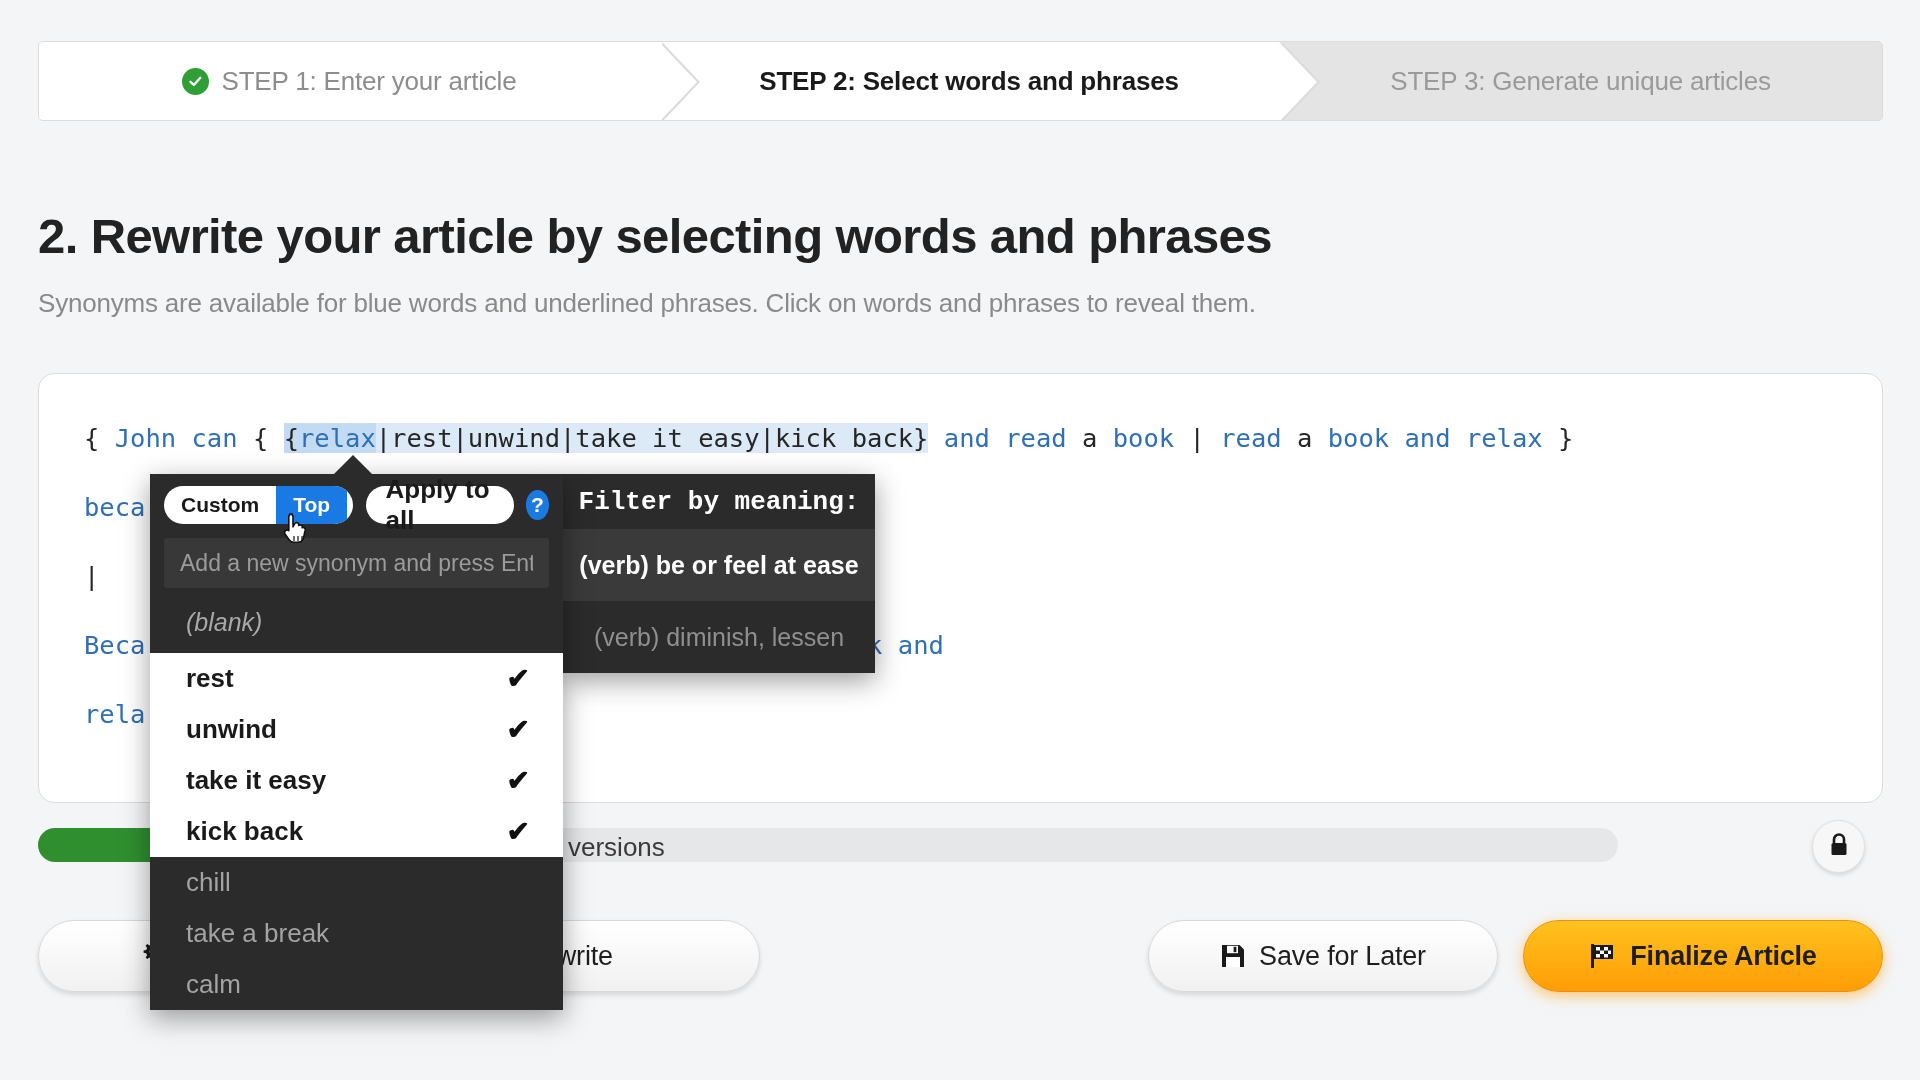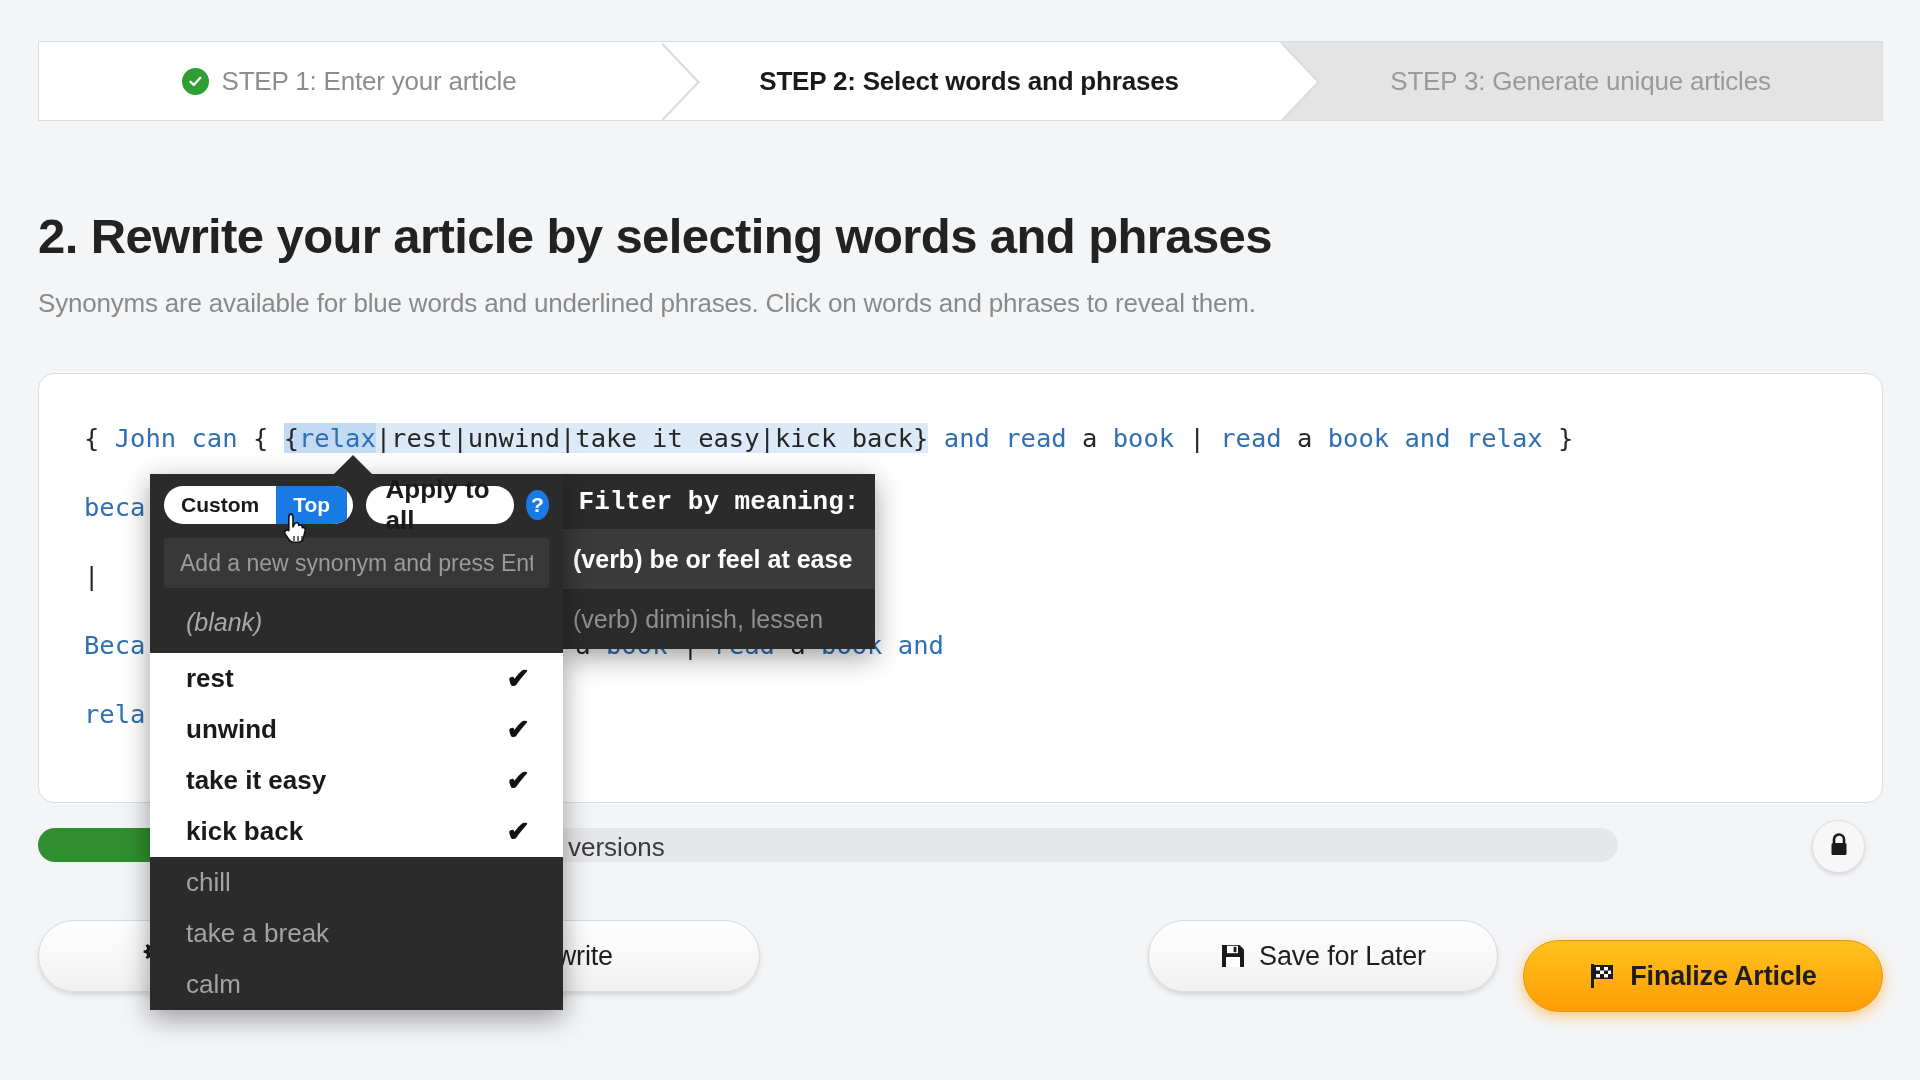--- a/index.html
+++ b/index.html
@@ -10,21 +10,21 @@
     overflow: hidden;
   }
   .page { position: relative; width: 1920px; height: 1080px; }
 
   
   .stepbar {
     position: absolute; left: 38px; top: 41px;
     width: 1845px; height: 80px;
     background: #e9e9e9;
     border: 1px solid #dcdcdc;
-    border-radius: 0;
+    border-radius: 5px;
     display: flex; align-items: stretch;
     overflow: hidden;
   }
   .step {
     display: flex; align-items: center; justify-content: center;
     position: relative;
     font-size: 26px;
     letter-spacing: -0.2px;
   }
   .step-1 { width: 620px; background: #fff; color: #8d8d8d; }
@@ -122,21 +122,21 @@
   .btn-light {
     background: linear-gradient(#ffffff, #f1f1f1);
     border: 1px solid #d9d9d9;
     box-shadow: 0 3px 5px rgba(0,0,0,.12);
     color: #1e1e1e;
   }
   .btn-settings { left: 38px; top: 920px; width: 250px; height: 72px; }
   .btn-rewrite  { left: 330px; top: 920px; width: 430px; height: 72px; }
   .btn-save     { left: 1148px; top: 920px; width: 350px; height: 72px; }
   .btn-finalize {
-    left: 1523px; top: 940px; width: 360px; height: 72px;
+    left: 1523px; top: 920px; width: 360px; height: 72px;
     background: linear-gradient(#ffc21f, #ff9d06);
     border: 1px solid #e8920a;
     box-shadow: 0 4px 14px rgba(255,160,10,.55);
     color: #1e1e1e; font-weight: bold;
   }
   .btn .ico { margin-right: 13px; display: inline-flex; align-items: center; }
 
   
   .popup {
     position: absolute; left: 150px; top: 474px;
@@ -205,21 +205,21 @@
     position: absolute; left: 563px; top: 474px;
     width: 312px; z-index: 39;
     background: #2b2b2b;
     box-shadow: 0 8px 26px rgba(0,0,0,.38);
   }
   .meaning-title {
     height: 55px; display: flex; align-items: center; justify-content: center;
     font-size: 26px; font-weight: bold; color: #fff; font-family: Liberation Mono, monospace;
   }
   .meaning-row {
-    height: 60px; display: flex; align-items: center; justify-content: flex-start;
+    height: 72px; display: flex; align-items: center; justify-content: center;
     font-size: 25px; cursor: pointer; padding: 0 10px; text-align: center;
   }
   .meaning-row.on { background: #3a3a3a; color: #fff; font-weight: bold; }
   .meaning-row.off { background: #2b2b2b; color: #8f8f8f; }
 
   
   .cursor-hand { position: absolute; left: 282px; top: 512px; z-index: 60; }
 </style>
 </head>
 <body>

